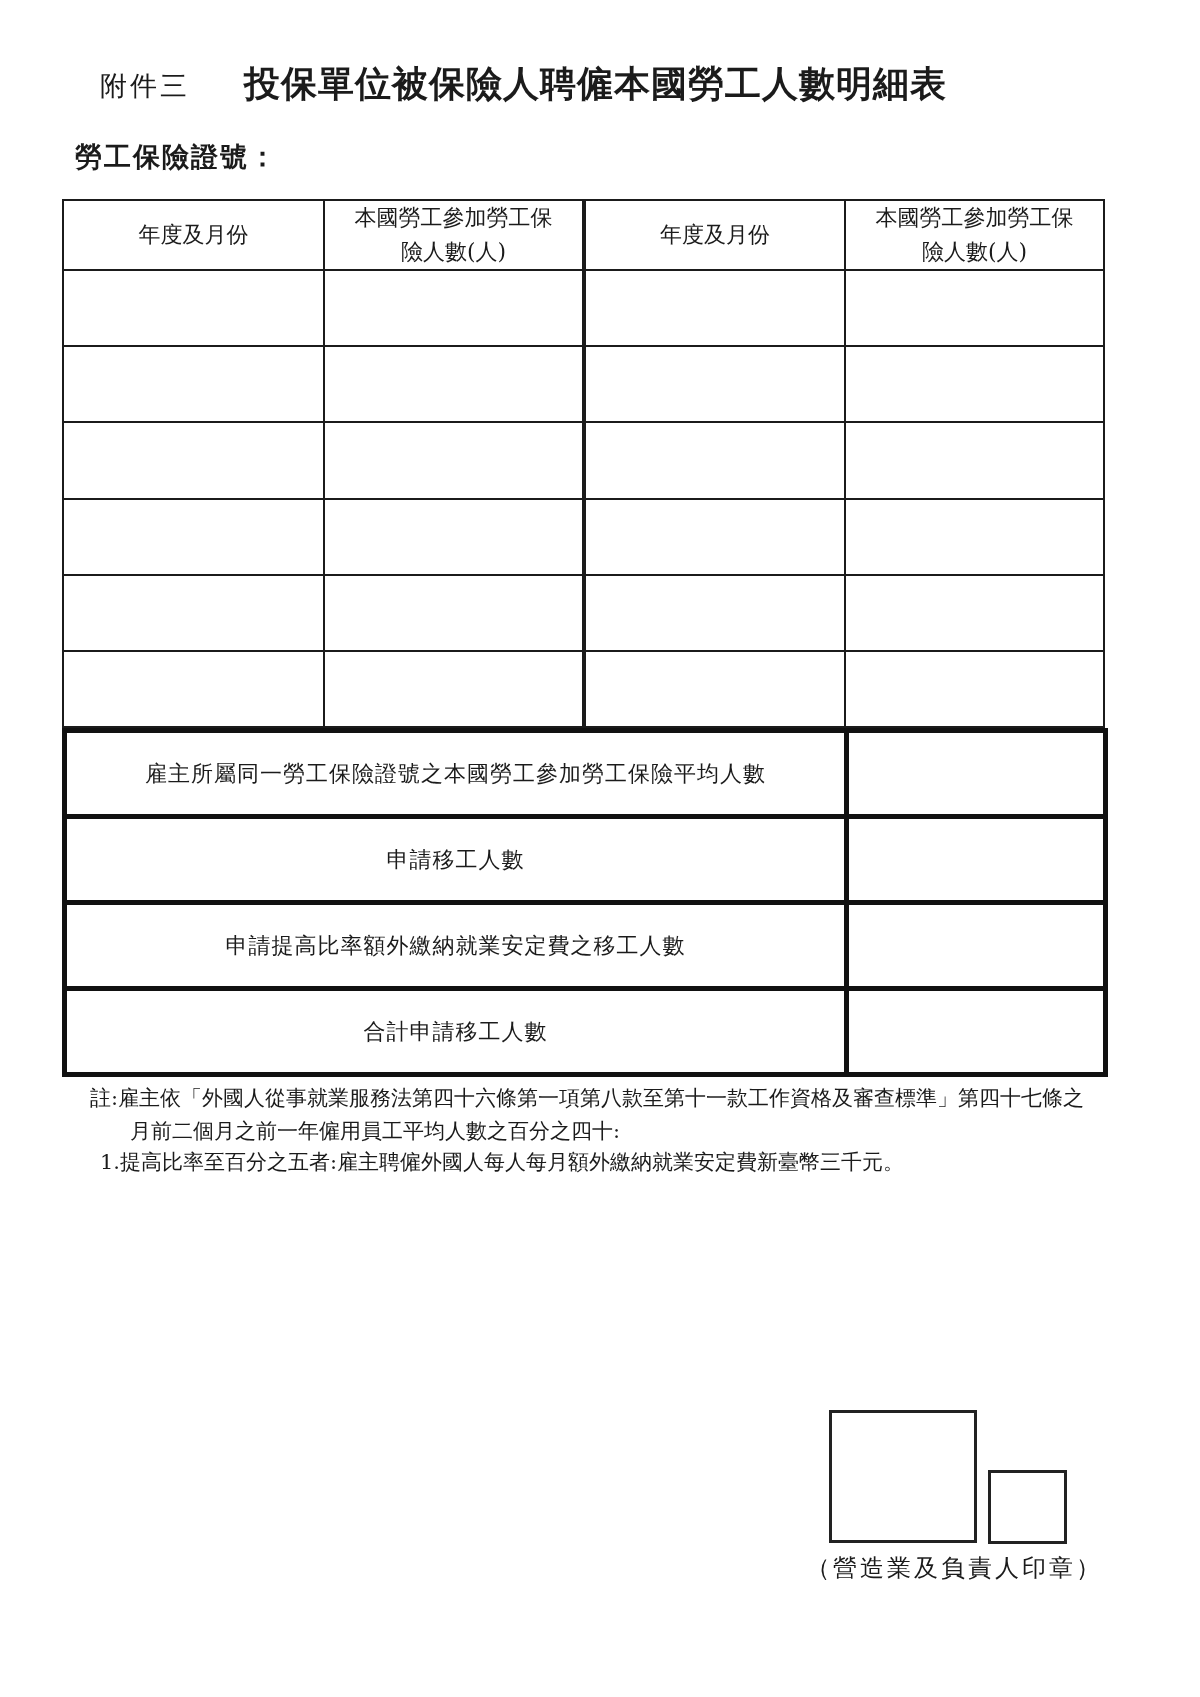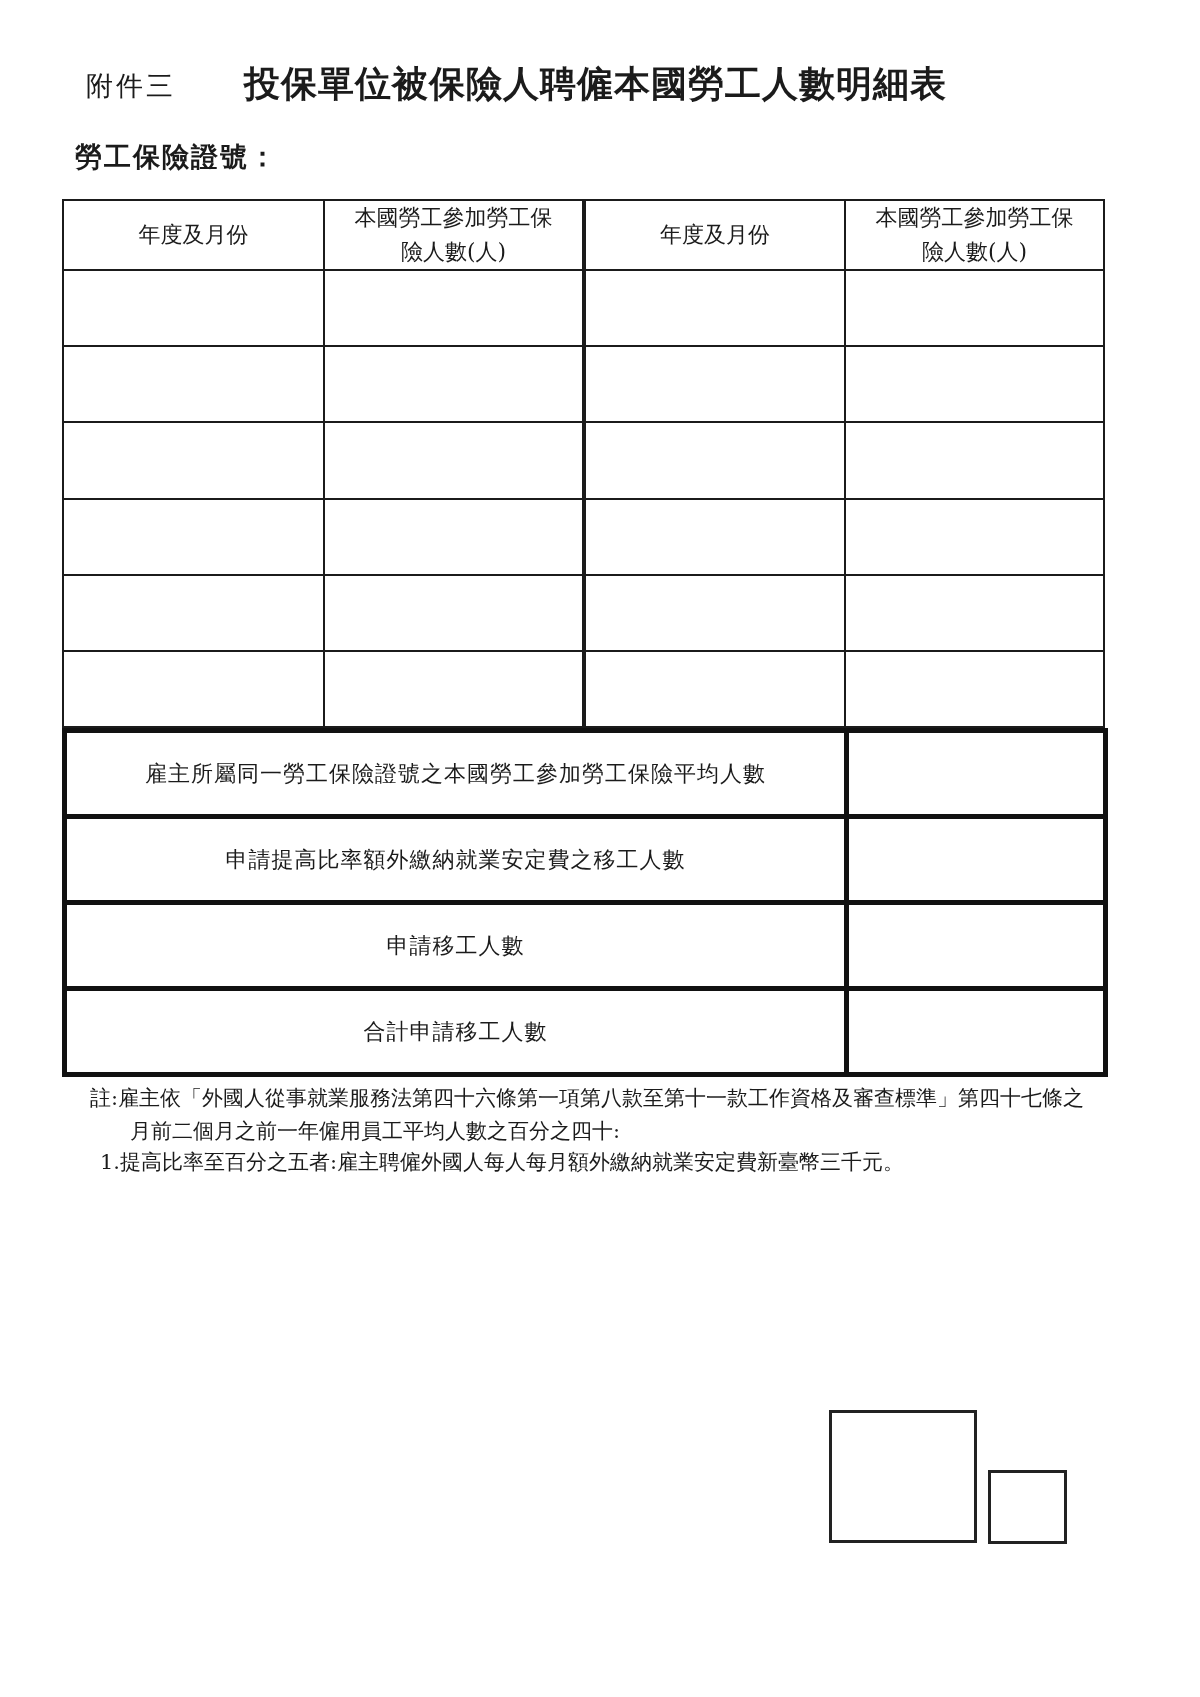--- a/index.html
+++ b/index.html
@@ -11,21 +11,21 @@
   }
   .page {
     position: relative;
     width: 1200px; height: 1697px;
     background: #ffffff;
     overflow: hidden;
   }
 
   
   .attachment-label {
-    position: absolute; left: 86px; top: 68px;
+    position: absolute; left: 100px; top: 68px;
     font-size: 27px; letter-spacing: 3px;
   }
   .page-title {
     position: absolute; left: 244px; top: 60px;
     font-size: 36px; font-weight: bold; letter-spacing: 1px;
     white-space: nowrap;
     text-align: right;
   }
   .insurance-label {
     position: absolute; left: 75px; top: 139px;
@@ -168,36 +168,37 @@
     <colgroup>
       <col style="width:782px">
         <col style="width:259px">
     </colgroup>
     <tbody>
       <tr>
         <td>雇主所屬同一勞工保險證號之本國勞工參加勞工保險平均人數</td>
         <td></td>
       </tr>
       <tr>
+        <td>申請移工人數</td>
+        <td></td>
+      </tr>
+      <tr>
         <td>申請提高比率額外繳納就業安定費之移工人數</td>
-        <td></td>
-      </tr>
-      <tr>
-        <td>申請移工人數</td>
         <td></td>
       </tr>
       <tr>
         <td>合計申請移工人數</td>
         <td></td>
       </tr>
     </tbody>
   </table>
 
   <div class="note">
     <div class="note-line">註:雇主依「外國人從事就業服務法第四十六條第一項第八款至第十一款工作資格及審查標準」第四十七條之</div>
     <div class="note-line cont">月前二個月之前一年僱用員工平均人數之百分之四十:</div>
     <div class="note-item">1.提高比率至百分之五者:雇主聘僱外國人每人每月額外繳納就業安定費新臺幣三千元。</div>
   </div>
 
   <div class="stamp-box-large"></div>
   <div class="stamp-box-small"></div>
+  <div class="stamp-caption">（營造業及負責人印章）</div>
 
 </div>
 
 </body></html>

